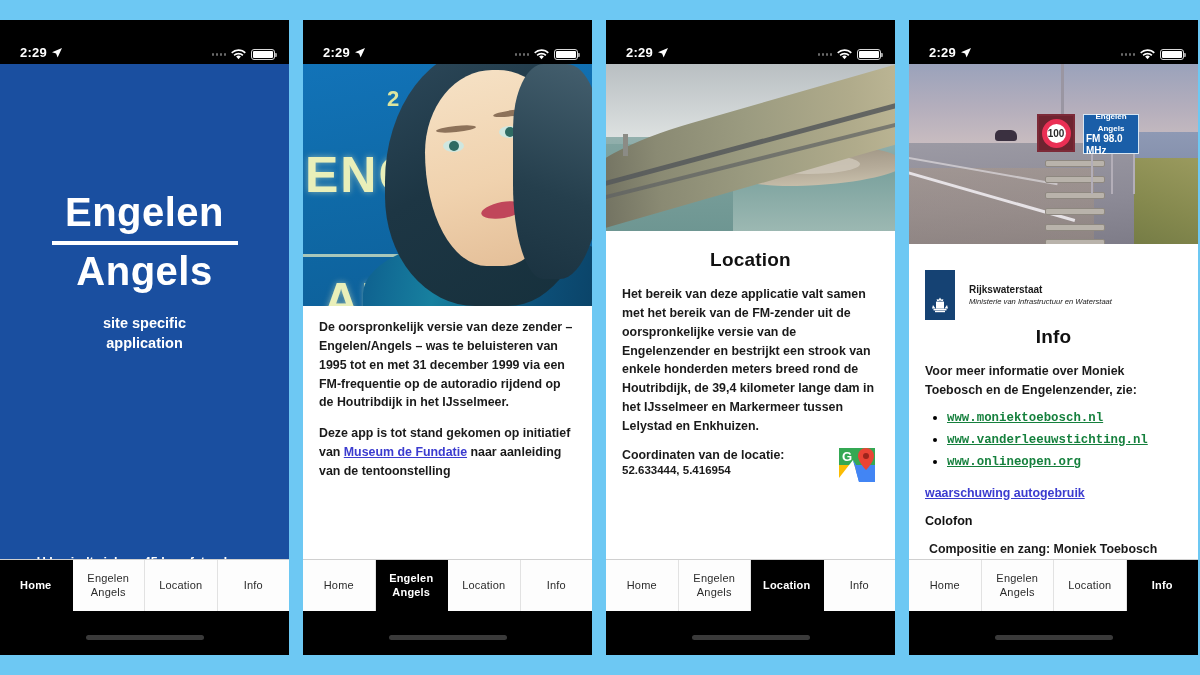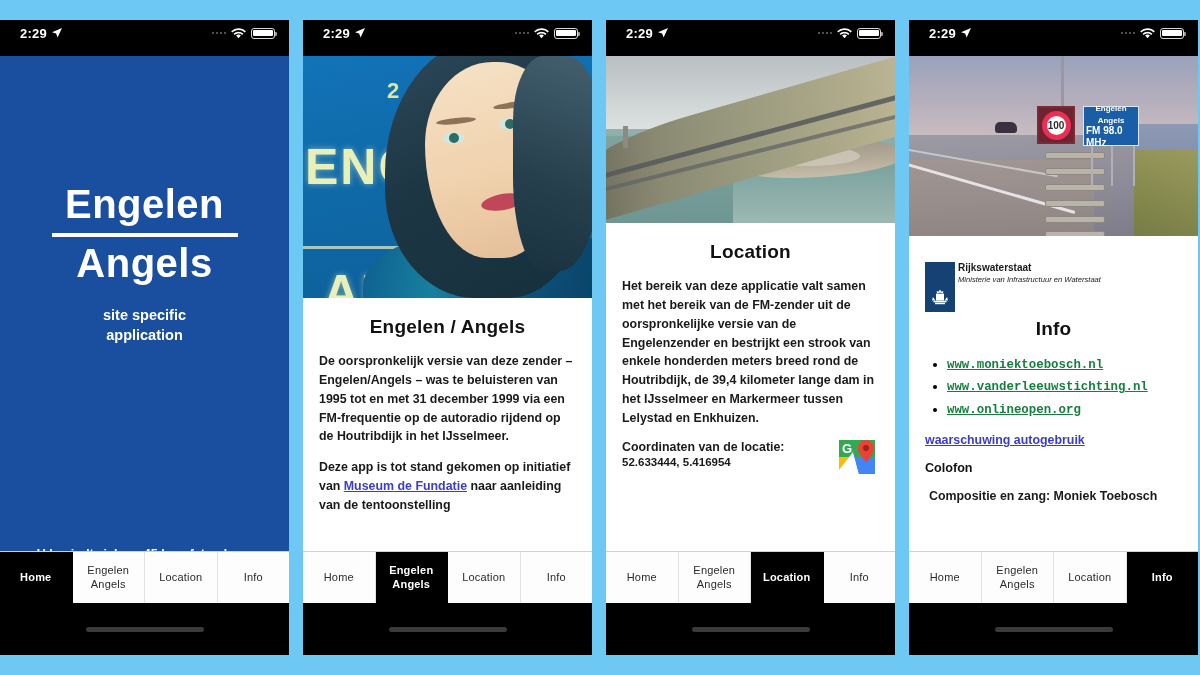--- a/index.html
+++ b/index.html
@@ -20,23 +20,23 @@
     position: relative;
     width: 289px; height: 635px;
     background: #000;
     overflow: hidden;
     flex: 0 0 289px;
   }
   .phone:first-child { margin-left: 0; }
 
   
   .statusbar {
-    height: 36px; background: #000; color: #fff;
-    display: flex; align-items: center;
-    padding: 0 14px 10px 20px;
+    height: 44px; background: #000; color: #fff;
+    display: flex; align-items: flex-end;
+    padding: 0 14px 4px 20px;
     font-size: 13px; font-weight: bold;
     letter-spacing: 0.2px;
   }
   .sb-time { display: flex; align-items: center; gap: 5px; }
   .sb-spacer { flex: 1; }
   .sb-right { display: flex; align-items: center; gap: 5px; }
   .loc-arrow { width: 10px; height: 10px; display: block; }
   .dots { display: flex; gap: 1.5px; align-items: flex-end; }
   .dots i { display: block; width: 2.5px; height: 2.5px; background: #6a6a6a; border-radius: 50%; }
   .wifi { width: 15px; height: 11px; display: block; }
@@ -108,21 +108,21 @@
   .bullets { margin: 4px 0 12px 22px; }
   .bullets li { font-size: 12.4px; line-height: 1.72; }
   .bullets li a { color: #15803d; text-decoration: underline; font-weight: 700; font-family: Liberation Mono, monospace; }
   .warn-link {
     display: block; font-size: 12.4px; color: #3b3bcf;
     text-decoration: underline; font-weight: 600; margin-bottom: 14px;
   }
   .colofon-h { font-size: 12.6px; font-weight: bold; color: #111; margin-bottom: 14px; }
   .colofon-l { font-size: 12.4px; font-weight: 700; color: #1a1a1a; padding-left: 4px; }
 
-  .rws-logo { display: flex; align-items: flex-start; gap: 3px; margin: 14px 0 4px 0; }
+  .rws-logo { display: flex; align-items: center; gap: 14px; margin: 14px 0 4px 0; }
   .rws-bar {
     width: 30px; height: 50px; background: #154273;
     display: flex; align-items: flex-end; justify-content: center;
     padding-bottom: 4px;
   }
   .rws-txt { line-height: 1.25; }
   .rws-n { font-size: 10px; font-weight: bold; color: #1a1a1a; }
   .rws-s { font-size: 7.6px; font-style: italic; color: #1a1a1a; }
 
   
@@ -377,21 +377,20 @@
         <div class="p2-hair"></div>
         <div class="p2-face"></div>
         <div class="p2-brow l"></div>
         <div class="p2-brow r"></div>
         <div class="p2-eye l"></div>
         <div class="p2-eye r"></div>
         <div class="p2-lips"></div>
         <div class="p2-hair2"></div>
       </div>
       <div class="content" style="--heroh:242px">
-        <div class="page-title">Engelen / Angels</div>
         <p class="para">De oorspronkelijk versie van deze zender – Engelen/Angels – was te beluisteren van 1995 tot en met 31 december 1999 via een FM-frequentie op de autoradio rijdend op de Houtribdijk in het IJsselmeer.</p>
         <p class="para"><span>Deze app is tot stand gekomen op initiatief van </span><a class="lnk" href="#">Museum de Fundatie</a><span> naar aanleiding van de tentoonstelling </span></p>
       </div>
       <div class="tabbar">
         <div class="tab">Home</div>
         <div class="tab active">
           <span>
             <span>Engelen</span><br>
             <span>Angels</span>
           </span>
@@ -552,20 +551,21 @@
               <path d="M3 9 5.5 12.5 2 12.5z" fill="#fff"></path>
               <path d="M17 9 14.5 12.5 18 12.5z" fill="#fff"></path>
             </svg>
           </div>
           <div class="rws-txt">
             <div class="rws-n">Rijkswaterstaat</div>
             <div class="rws-s">Ministerie van Infrastructuur en Waterstaat</div>
           </div>
         </div>
         <div class="page-title">Info</div>
+        <p class="para tight">Voor meer informatie over Moniek Toebosch en de Engelenzender, zie:</p>
         <ul class="bullets">
           <li><a href="#">www.moniektoebosch.nl</a></li>
           <li><a href="#">www.vanderleeuwstichting.nl</a></li>
           <li><a href="#">www.onlineopen.org</a></li>
         </ul>
         <a class="warn-link" href="#">waarschuwing autogebruik</a>
         <div class="colofon-h">Colofon</div>
         <div class="colofon-l">Compositie en zang: Moniek Toebosch</div>
       </div>
       <div class="tabbar">

